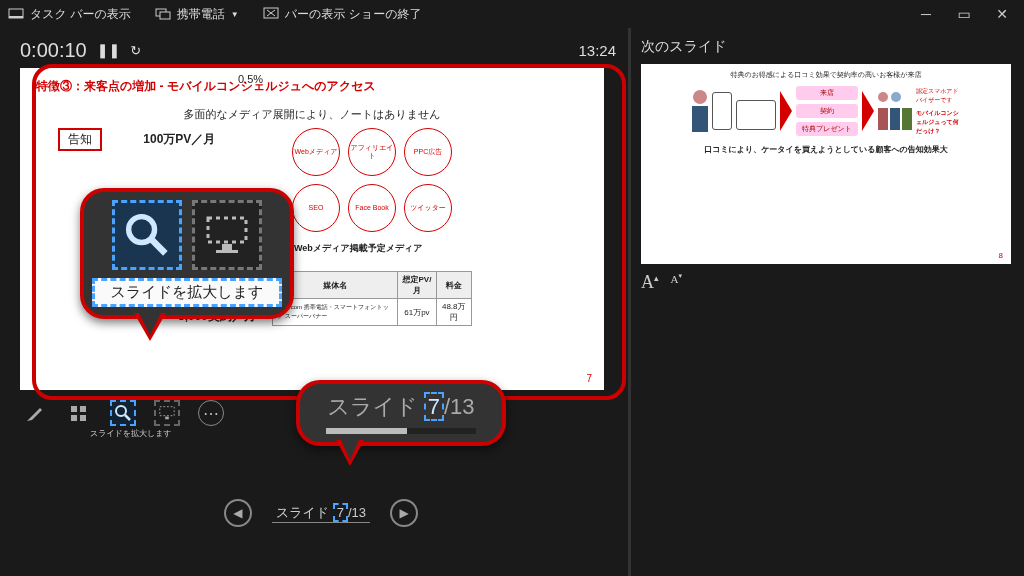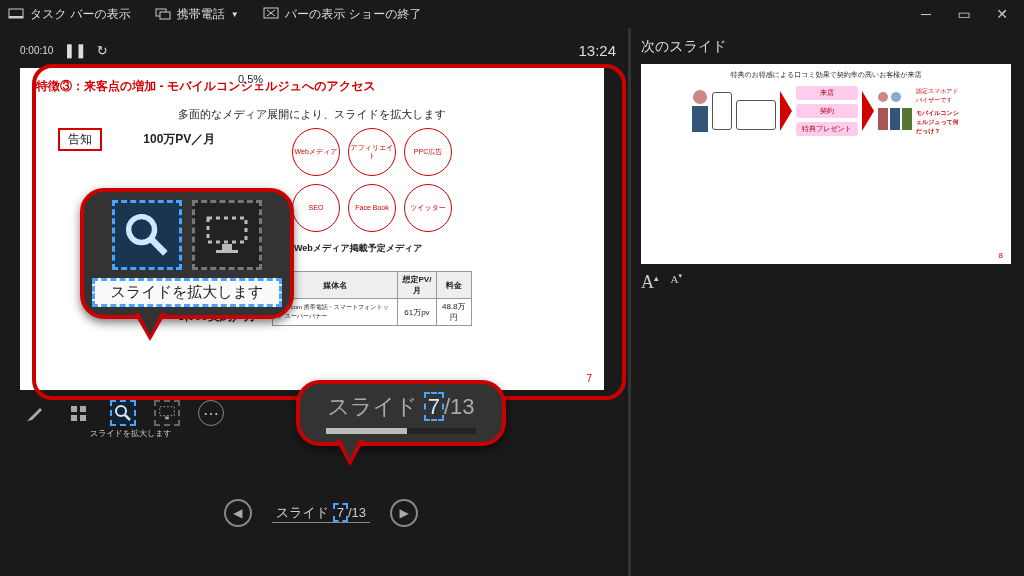--- a/index.html
+++ b/index.html
@@ -5,21 +5,21 @@
   * { box-sizing: border-box; margin: 0; padding: 0; }
   body { width: 1024px; height: 576px; background: #1a1a1a; color: #ccc; font-family: "Meiryo", sans-serif; font-size: 12px; overflow: hidden; position: relative; }
   .titlebar { height: 28px; display: flex; align-items: center; padding: 0 8px; }
   .titlebar .menu { display: flex; gap: 24px; justify-content: space-between; }
   .titlebar .menu-item { display: flex; align-items: center; gap: 6px; color: #ddd; font-size: 12px; cursor: pointer; }
   .titlebar .win-controls { margin-left: auto; display: flex; gap: 10px; font-size: 14px; }
   .win-btn { width: 28px; text-align: center; cursor: pointer; }
   .main { display: flex; height: calc(100% - 28px); }
   .left-pane { width: 628px; display: flex; flex-direction: column; padding: 10px 6px 4px 20px; }
   .timer-row { display: flex; align-items: center; gap: 10px; color: #ddd; height: 24px; margin-bottom: 6px; }
-  .timer-row .elapsed { font-size: 10px; }
+  .timer-row .elapsed { font-size: 20px; }
   .timer-row .pause { font-size: 14px; }
   .timer-row .refresh { font-size: 13px; }
   .timer-row .clock { margin-left: auto; font-size: 15px; padding-right: 6px; }
   .slide-main { background: #fff; color: #222; width: 584px; height: 322px; position: relative; padding: 10px 16px; vertical-align: top; }
   .slide-title { color: #d40000; font-weight: bold; font-size: 12px; margin-bottom: 12px; }
   .slide-sub { text-align: center; font-size: 11px; margin-bottom: 6px; }
   .slide-body { display: flex; gap: 14px; }
   .funnel-col { width: 200px; margin-left:22px; }
   .kokuchi { background: #fff; border: 2px solid #d40000; color: #222; text-align: center; padding: 1px 8px; font-size: 12px; display: inline-block; }
   .kokuchi-val { font-size: 12px; display: inline-block; margin-left: 38px; font-weight:bold; }
@@ -125,21 +125,21 @@
   <div class="left-pane">
     <div class="timer-row">
       <span class="elapsed">0:00:10</span>
       <span class="pause">❚❚</span>
       <span class="refresh">↻</span>
       <span class="clock">13:24</span>
     </div>
 
     <div class="slide-main">
       <div class="slide-title">特徴③：来客点の増加 - モバイルコンシェルジュへのアクセス</div>
-      <div class="slide-sub">多面的なメディア展開により、スライドを拡大します</div>
+      <div class="slide-sub">多面的なメディア展開により、ノートはありません</div>
       <div class="slide-body">
         <div class="funnel-col">
           <span class="kokuchi">告知</span>
           <span class="kokuchi-val">100万PV／月</span>
           <div class="rate">0.5%</div>
           <div class="keiyaku">契約</div>
           <div class="keiyaku-val">5,000契約／月</div>
         </div>
         <div class="circles-col">
           <div class="circle-grid">
@@ -241,20 +241,21 @@
               <div style="width:10px;height:22px;background:#a55;"></div>
               <div style="width:10px;height:22px;background:#357;"></div>
               <div style="width:10px;height:22px;background:#573;"></div>
             </div>
         </div>
         <div style="font-size:6px;color:#d40000;width:44px;">
           <div>認定スマホアドバイザーです</div>
           <div style="color:#d40000;font-weight:bold;margin-top:4px;">モバイルコンシェルジュって何だっけ？</div>
         </div>
       </div>
+      <div class="ns-cap">口コミにより、ケータイを買えようとしている顧客への告知効果大</div>
       <div class="ns-num">8</div>
     </div>
 
 
     <div class="font-controls">
       <span class="font-btn-lg">A<sup style="font-size:9px;">▴</sup></span>
       <span class="font-btn-sm">A<sup style="font-size:7px;">▾</sup></span>
     </div>
   </div>
 </div>

